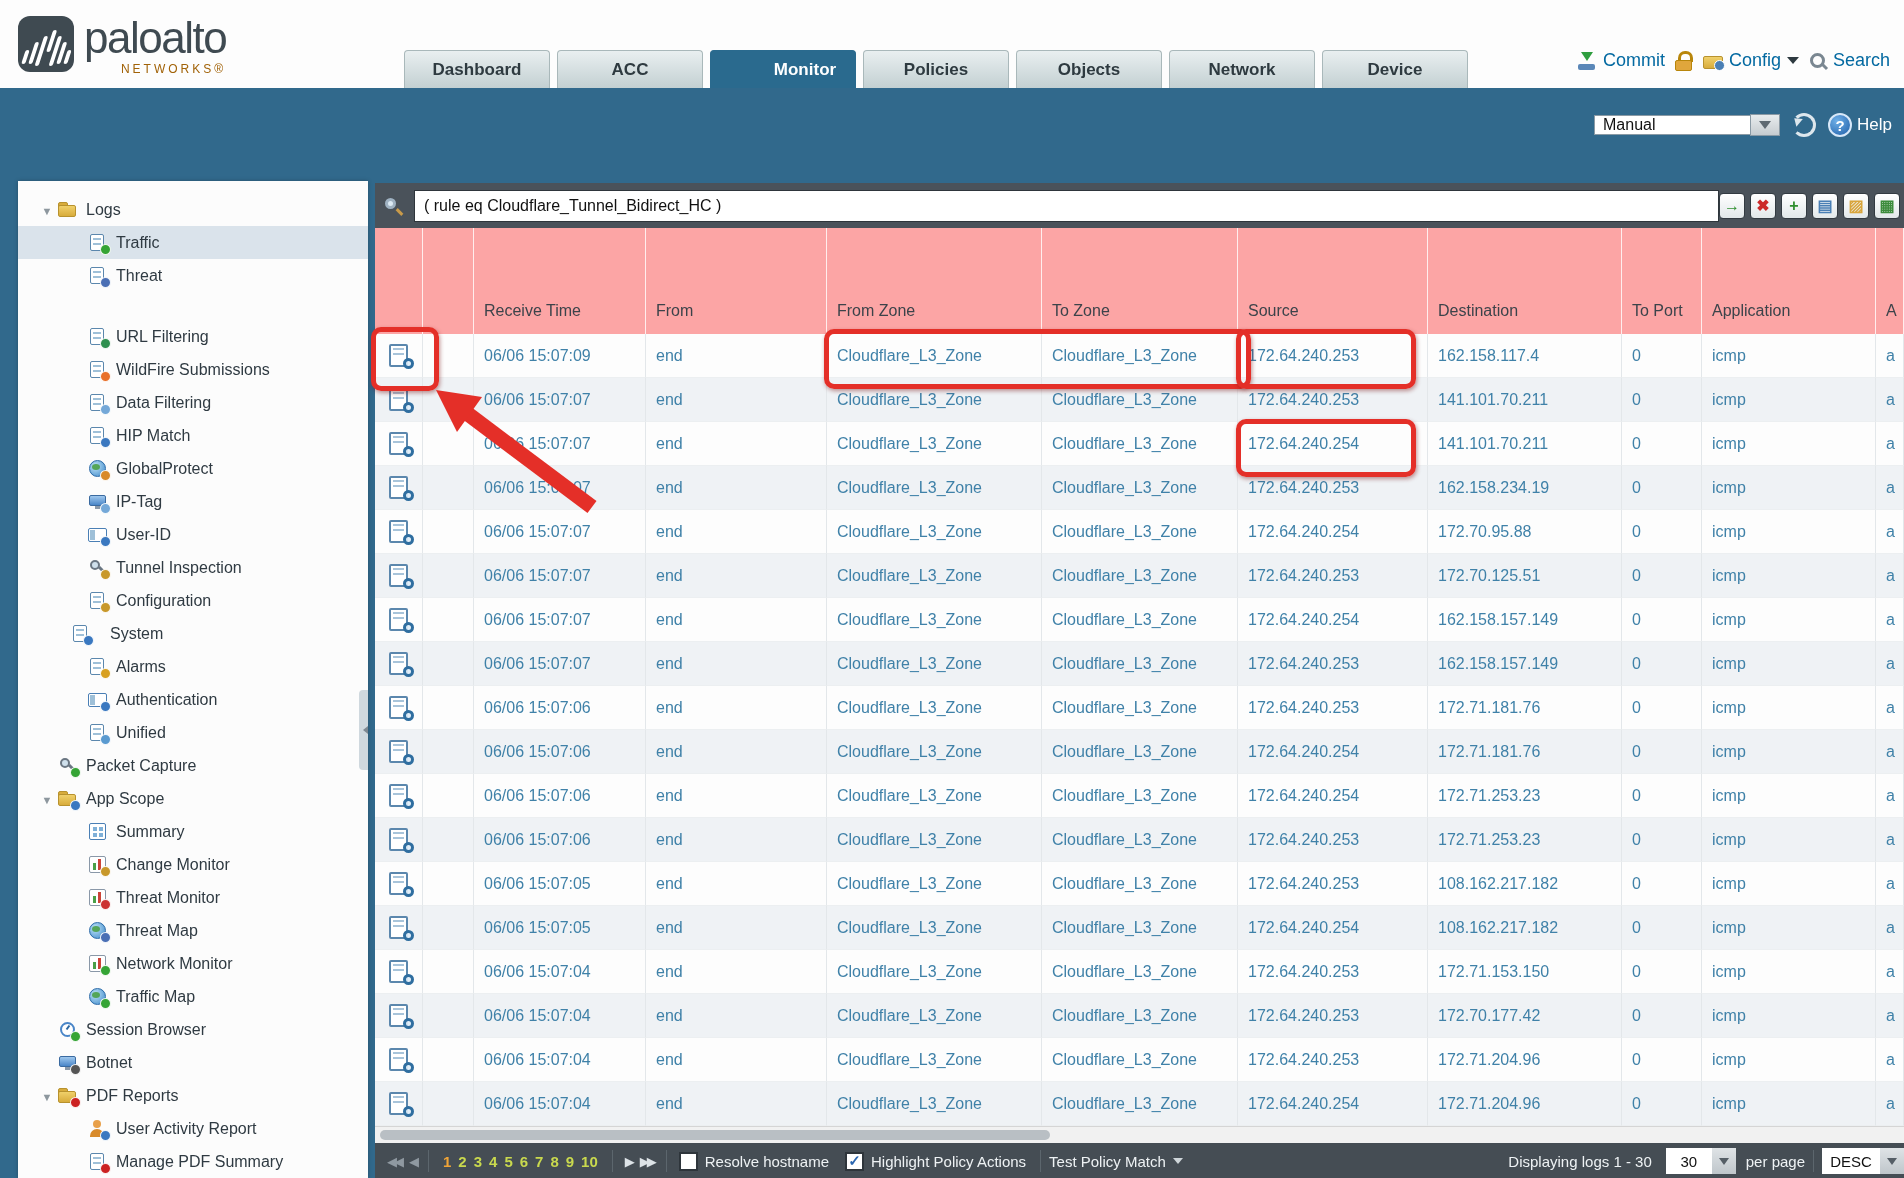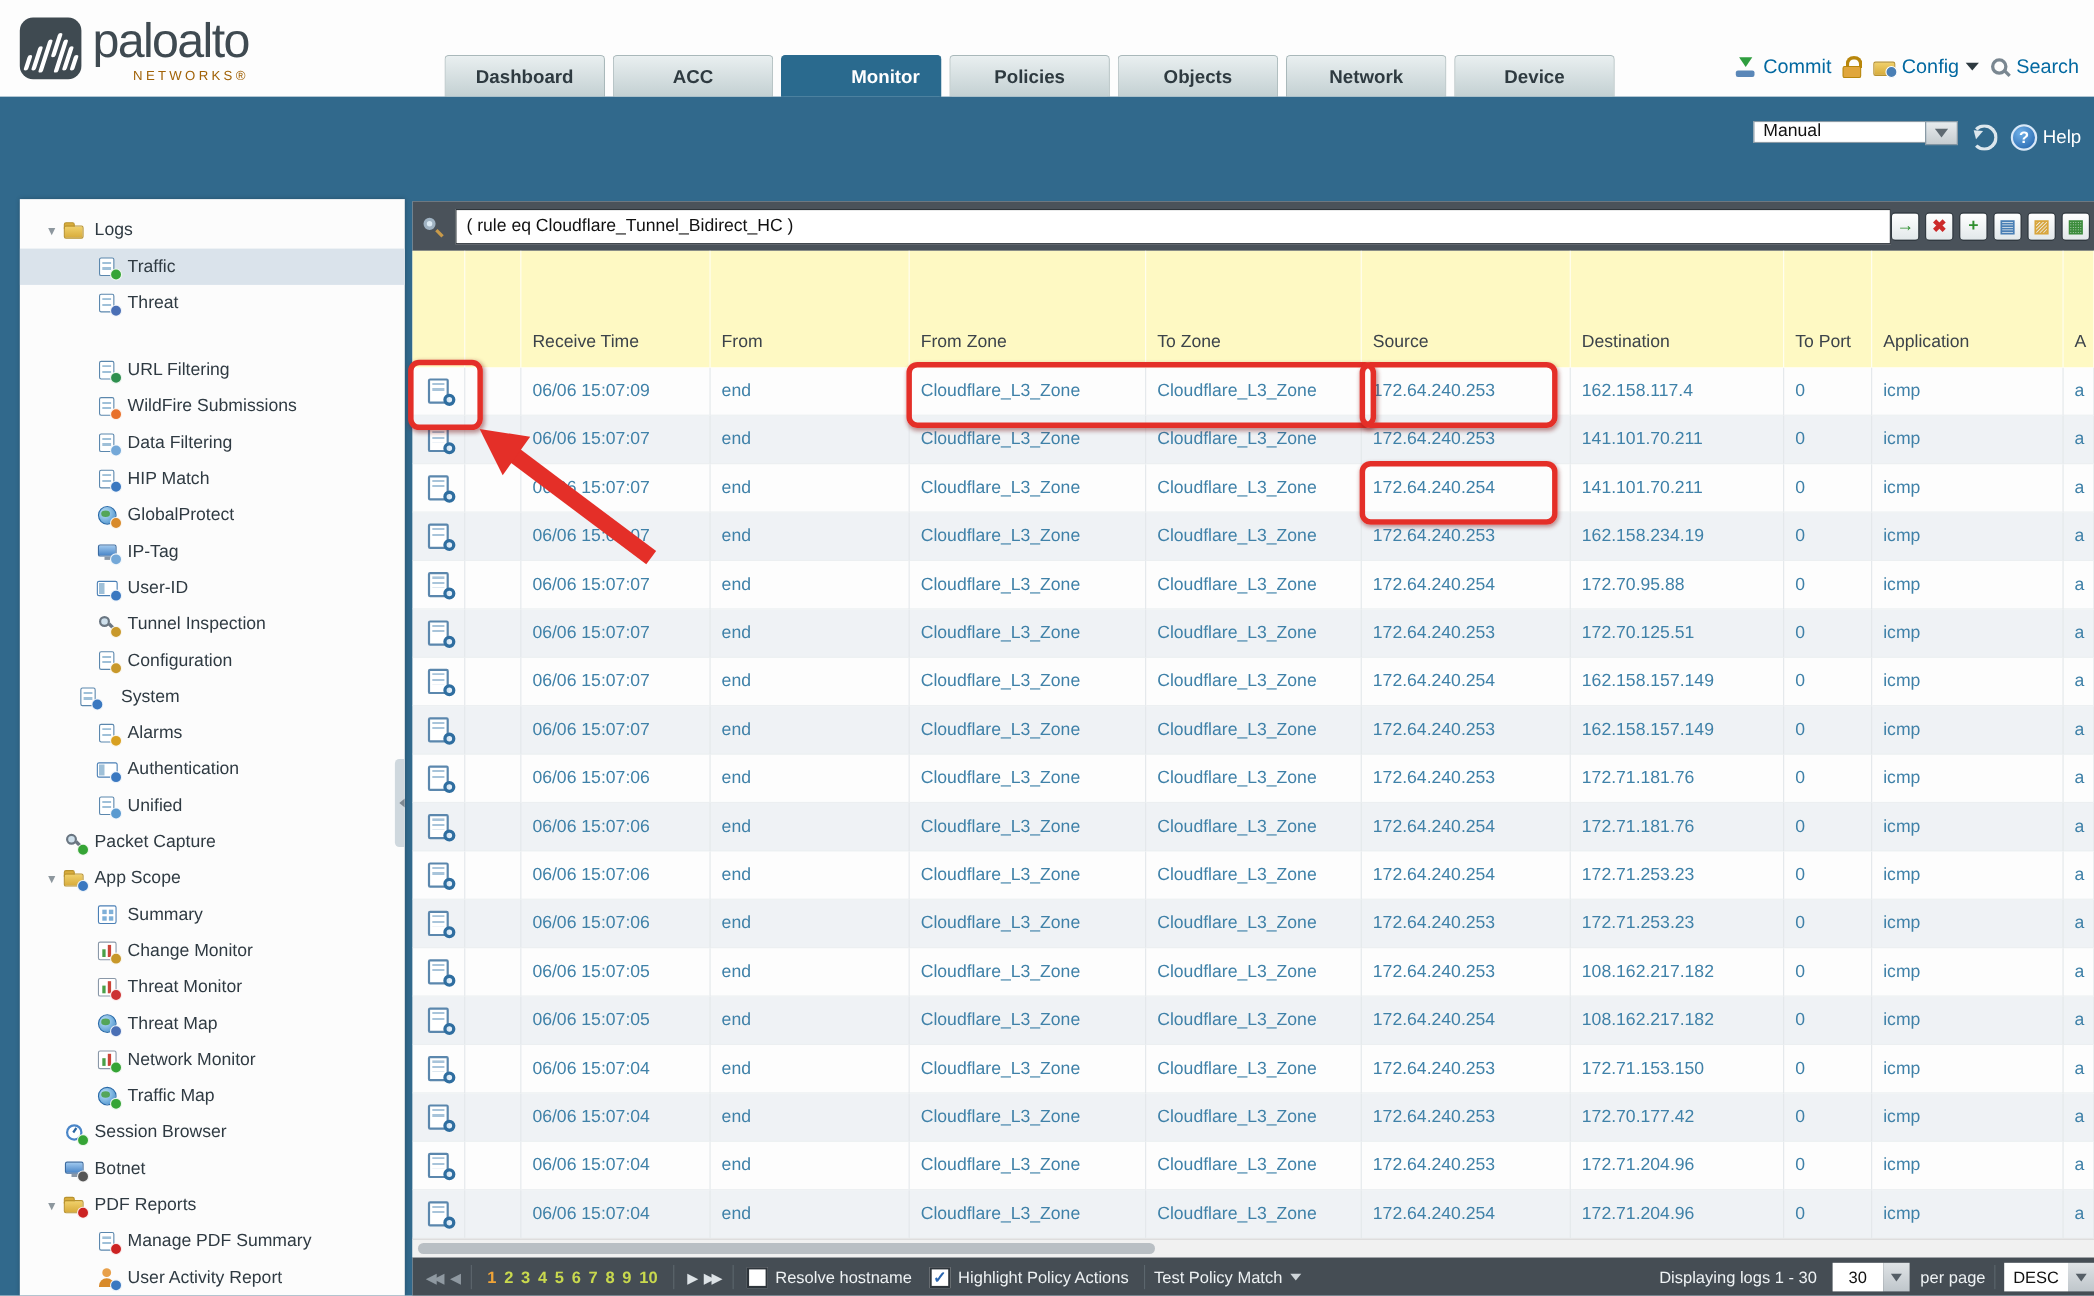--- a/index.html
+++ b/index.html
@@ -33,21 +33,21 @@
   .icon-config::before{content:"";position:absolute;left:0;bottom:0;width:20px;height:13px;background:linear-gradient(#f0d06a,#d8ac3c);border:1px solid #b8922e;border-radius:2px;box-sizing:border-box;}
   .icon-config::after{content:"";position:absolute;right:-2px;bottom:-2px;width:9px;height:9px;border-radius:50%;background:#4a7fb5;border:1px solid #fff;}
   .icon-search{width:18px;height:18px;position:relative;display:inline-block;}
   .icon-search::before{content:"";position:absolute;left:1px;top:1px;width:9px;height:9px;border:3px solid #7a8791;border-radius:50%;}
   .icon-search::after{content:"";position:absolute;right:1px;bottom:0;width:3px;height:7px;background:#7a8791;transform:rotate(-45deg);}
   .caret{width:0;height:0;border:6px solid transparent;border-top:7px solid #2e3a40;display:inline-block;margin-top:6px;}
 
   
   .teal-band{position:absolute;top:88px;left:0;width:1904px;height:72px;background:#31698c;}
   .band-right{position:absolute;right:12px;top:22px;display:flex;align-items:center;gap:12px;}
-  .selectbox{display:flex;align-items:flex-start;height:30px;}
+  .selectbox{display:flex;align-items:center;height:30px;}
   .selectbox .sel-val{background:#fff;border:1px solid #8a9aa5;border-right:none;width:156px;font-size:16px;color:#111;display:flex;align-items:center;padding-left:8px;box-sizing:border-box;}
   .selectbox .sel-btn{width:30px;background:linear-gradient(#e8ecee,#c6ccd0);border:1px solid #8a9aa5;display:flex;align-items:center;justify-content:center;box-sizing:border-box;cursor:pointer;}
   .selectbox .sel-btn::after{content:"";width:0;height:0;border:6px solid transparent;border-top:8px solid #5f6a72;margin-top:6px;}
   .icon-refresh{width:24px;height:24px;border:3px solid #dde7ed;border-radius:50%;border-left-color:transparent;position:relative;box-sizing:border-box;cursor:pointer;}
   .icon-refresh::before{content:"";position:absolute;left:-6px;top:-2px;width:0;height:0;border:5px solid transparent;border-right:7px solid #dde7ed;transform:rotate(40deg);}
   .help-group{display:flex;align-items:center;gap:5px;cursor:pointer;}
   .icon-help{width:24px;height:24px;border-radius:50%;background:radial-gradient(circle at 35% 30%,#6fb0e8,#1f5fa8);border:2px solid #d8e8f8;color:#fff;font-weight:bold;font-size:15px;display:flex;align-items:center;justify-content:center;box-sizing:border-box;}
   .help-label{color:#fff;font-size:17px;}
 
   
@@ -91,21 +91,21 @@
   
   .main{position:absolute;left:375px;top:183px;width:1529px;height:995px;background:#fff;display:flex;flex-direction:column;}
   .filter-bar{height:45px;background:#4a525a;display:flex;align-items:center;flex:none;}
   .f-mag{width:20px;height:20px;position:relative;margin-left:9px;flex:none;}
   .f-mag::before{content:"";position:absolute;left:1px;top:2px;width:11px;height:11px;border:3px solid #9fb2c2;border-radius:50%;background:#dceaf4;box-sizing:border-box;}
   .f-mag::after{content:"";position:absolute;right:3px;bottom:0;width:3px;height:8px;background:#c89a4a;transform:rotate(-45deg);}
   .filter-input{width:1285px;height:30px;margin-left:10px;border:1px solid #2e353b;font-size:16px;color:#111;padding:0 9px;font-family:"Liberation Sans",sans-serif;flex:none;}
   .f-spacer{flex:1;}
   .f-btn{width:26px;height:26px;margin-right:5px;border-radius:4px;background:linear-gradient(#ffffff,#e2e8ea);border:1px solid #323a41;display:flex;align-items:center;justify-content:center;font-size:16px;font-weight:bold;box-sizing:border-box;cursor:pointer;flex:none;}
 
-  .thead{height:106px;background:#fef9c3;display:flex;flex:none;text-align:right;}
+  .thead{height:106px;background:#fca5a5;display:flex;flex:none;text-align:right;}
   .th{display:flex;align-items:flex-end;box-sizing:border-box;border-right:1px solid rgba(255,255,255,.8);padding:0 0 14px 10px;font-size:16px;color:#3c434a;overflow:hidden;white-space:nowrap;}
   .tbody{height:792px;overflow:hidden;flex:none;}
   .t-row{display:flex;height:44px;background:#fdfdfd;}
   .t-row.alt{background:#eff2f5;}
   .td{box-sizing:border-box;border-right:1px solid #e3e7ea;border-bottom:1px solid #eceff1;line-height:43px;padding-left:10px;font-size:16px;color:#3f81a8;white-space:nowrap;overflow:hidden;}
   .td.icon-cell{display:flex;align-items:center;justify-content:center;padding-left:0;}
   .icon-logdetail{width:15px;height:19px;background:#fff;border:2px solid #5b87ad;border-radius:2px;position:relative;cursor:pointer;}
   .icon-logdetail::before{content:"";position:absolute;left:2px;right:2px;top:2px;height:10px;background:repeating-linear-gradient(180deg,#a8c4da 0 2px,transparent 2px 5px);}
   .icon-logdetail::after{content:"";position:absolute;right:-8px;bottom:-4px;width:11px;height:11px;border:3px solid #2f6ea0;border-radius:50%;background:rgba(225,238,248,.92);box-sizing:border-box;}
 
@@ -387,31 +387,31 @@
         </div>
         <div class="side-item" style="padding-left: 18px;">
           <span class="exp-slot"><span class="expander">▼</span></span>
           <span class="s-icon ib-folder has-badge" style="--badge: #cc2222;">
             <i></i>
           </span>
           <span class="s-label">PDF Reports</span>
         </div>
         <div class="side-item" style="padding-left: 48px;">
           <span class="exp-slot"></span>
+          <span class="s-icon ib-person has-badge" style="--badge: #3a78c0;">
+            <i></i>
+          </span>
+          <span class="s-label">User Activity Report</span>
+        </div>
+        <div class="side-item" style="padding-left: 48px;">
+          <span class="exp-slot"></span>
           <span class="s-icon ib-doc has-badge" style="--badge: #cc2222;">
             <i></i>
           </span>
           <span class="s-label">Manage PDF Summary</span>
-        </div>
-        <div class="side-item" style="padding-left: 48px;">
-          <span class="exp-slot"></span>
-          <span class="s-icon ib-person has-badge" style="--badge: #3a78c0;">
-            <i></i>
-          </span>
-          <span class="s-label">User Activity Report</span>
         </div>
         <div class="side-item" style="padding-left: 48px;">
           <span class="exp-slot"></span>
           <span class="s-icon ib-cloud has-badge" style="--badge: #3a78c0;">
             <i></i>
           </span>
           <span class="s-label">SaaS Application Usage</span>
         </div>
       </div>
     <div class="collapse-handle"></div>

